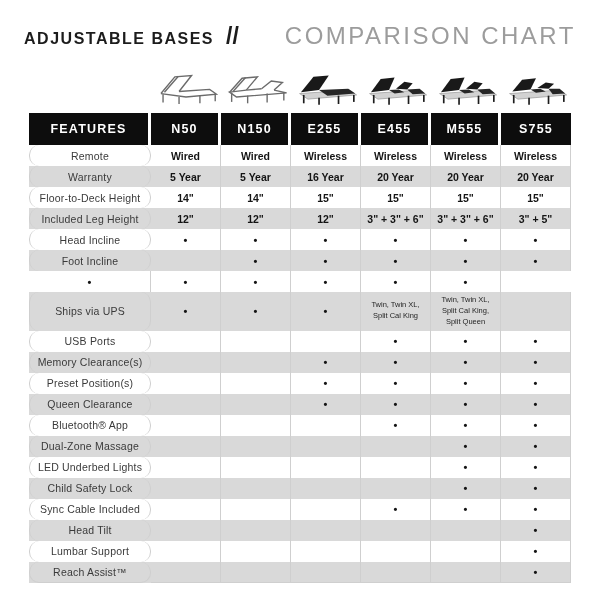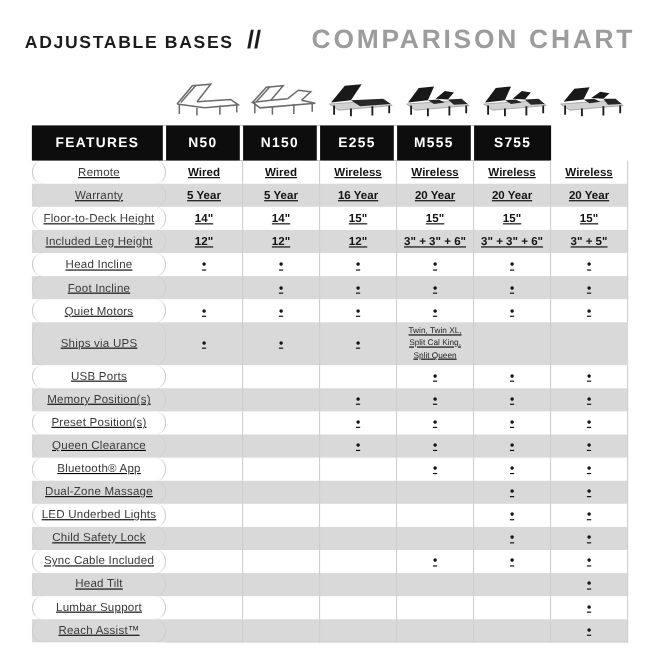--- a/index.html
+++ b/index.html
@@ -16,27 +16,27 @@
   .title-primary {
     font-weight: bold; font-size: 16px; letter-spacing: 1.5px;
     color: var(--title-primary, #1c1c1c);
   }
   .title-separator {
     font-weight: bold; font-size: 23px; letter-spacing: 0;
     color: var(--title-primary, #1c1c1c);
     margin: 0 10px 0 12px;
   }
   .title-secondary {
-    font-weight: bold; font-size: 24px; letter-spacing: 2.5px;
+    font-weight: normal; font-size: 24px; letter-spacing: 2.5px;
     color: var(--title-secondary, #9c9c9c);
     margin-left: 36px;
   }
 
   
-  .table-wrap { width: 542px; margin: 0 auto; text-decoration: underline; }
+  .table-wrap { width: 542px; margin: 0 auto; }
   .grid-row { display: grid; grid-template-columns: 122px repeat(6, 70px); }
 
   
   .icons-row { margin-top: 12px; height: 46px; align-items: end; }
   .icon-cell { display: flex; justify-content: center; align-items: flex-end; padding-bottom: 2px; }
 
   
   .header-row { height: 32px; margin-top: 2px; }
   .hcell {
     background: var(--header-bg, #0d0d0d);
@@ -168,20 +168,21 @@
           <polygon points="64,26 80,26 88,33 70,34" fill="#262626"></polygon>
         </svg>
       </div>
     </div>
 
     <div class="grid-row header-row">
       <div class="hcell">FEATURES</div>
       <div class="hcell">N50</div>
       <div class="hcell">N150</div>
       <div class="hcell">E255</div>
+      <div class="hcell">E455</div>
       <div class="hcell">M555</div>
       <div class="hcell">S755</div>
     </div>
 
     <div class="tbody">
   <div class="grid-row trow plain">
     <div class="cell feat">Remote</div>
     <div class="cell val">Wired</div>
     <div class="cell val">Wired</div>
     <div class="cell val">Wireless</div>
@@ -234,50 +235,50 @@
     <div class="cell feat">Foot Incline</div>
     <div class="cell val"></div>
     <div class="cell val dot">•</div>
     <div class="cell val dot">•</div>
     <div class="cell val dot">•</div>
     <div class="cell val dot">•</div>
     <div class="cell val dot">•</div>
   </div>
 
   <div class="grid-row trow plain">
-    <div class="cell feat">Quiet Motors</div>
     <div class="cell val dot">•</div>
     <div class="cell val dot">•</div>
     <div class="cell val dot">•</div>
     <div class="cell val dot">•</div>
     <div class="cell val dot">•</div>
     <div class="cell val dot">•</div>
   </div>
 
   <div class="grid-row trow shade">
     <div class="cell feat">Ships via UPS</div>
     <div class="cell val dot">•</div>
     <div class="cell val dot">•</div>
     <div class="cell val dot">•</div>
+    <div class="cell val longtext">Twin, Twin XL, Split Cal King</div>
     <div class="cell val longtext">Twin, Twin XL, Split Cal King, Split Queen</div>
     <div class="cell val"></div>
   </div>
 
   <div class="grid-row trow plain">
     <div class="cell feat">USB Ports</div>
     <div class="cell val"></div>
     <div class="cell val"></div>
     <div class="cell val"></div>
     <div class="cell val dot">•</div>
     <div class="cell val dot">•</div>
     <div class="cell val dot">•</div>
   </div>
 
   <div class="grid-row trow shade">
-    <div class="cell feat">Memory Position(s)</div>
+    <div class="cell feat">Memory Clearance(s)</div>
     <div class="cell val"></div>
     <div class="cell val"></div>
     <div class="cell val dot">•</div>
     <div class="cell val dot">•</div>
     <div class="cell val dot">•</div>
     <div class="cell val dot">•</div>
   </div>
 
   <div class="grid-row trow plain">
     <div class="cell feat">Preset Position(s)</div>

